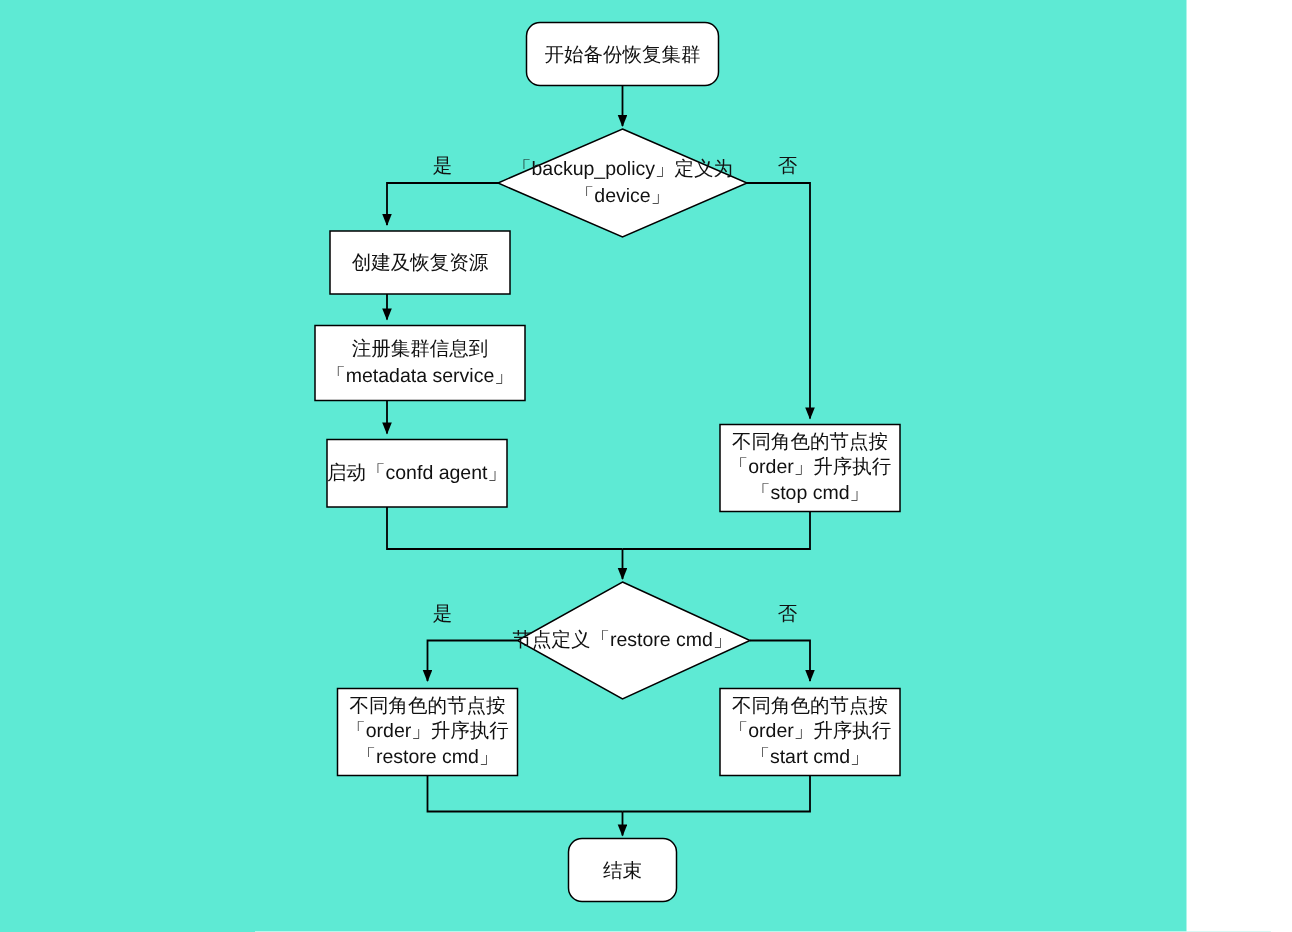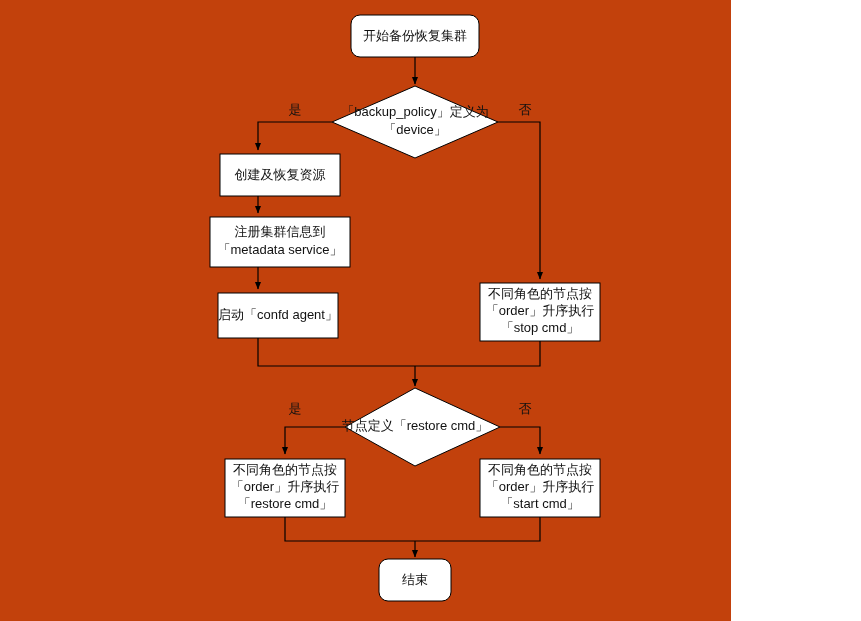--- a/index.html
+++ b/index.html
@@ -8,23 +8,23 @@
     background: #ffffff;
   }
   body {
     width: 861px;
     height: 621px;
     overflow: hidden;
     font-family: "Liberation Sans", "DejaVu Sans", sans-serif;
   }
   #flow-root {
     position: relative;
-    width: 731px;
+    width: 791px;
     height: 621px;
-    background: #c2410c;
+    background: #5eead4;
     text-align: center;
   }
   svg#flowchart {
     display: block;
     width: 861px;
     height: 621px;
   }
   .shape {
     fill: #ffffff;
     stroke: #000000;

